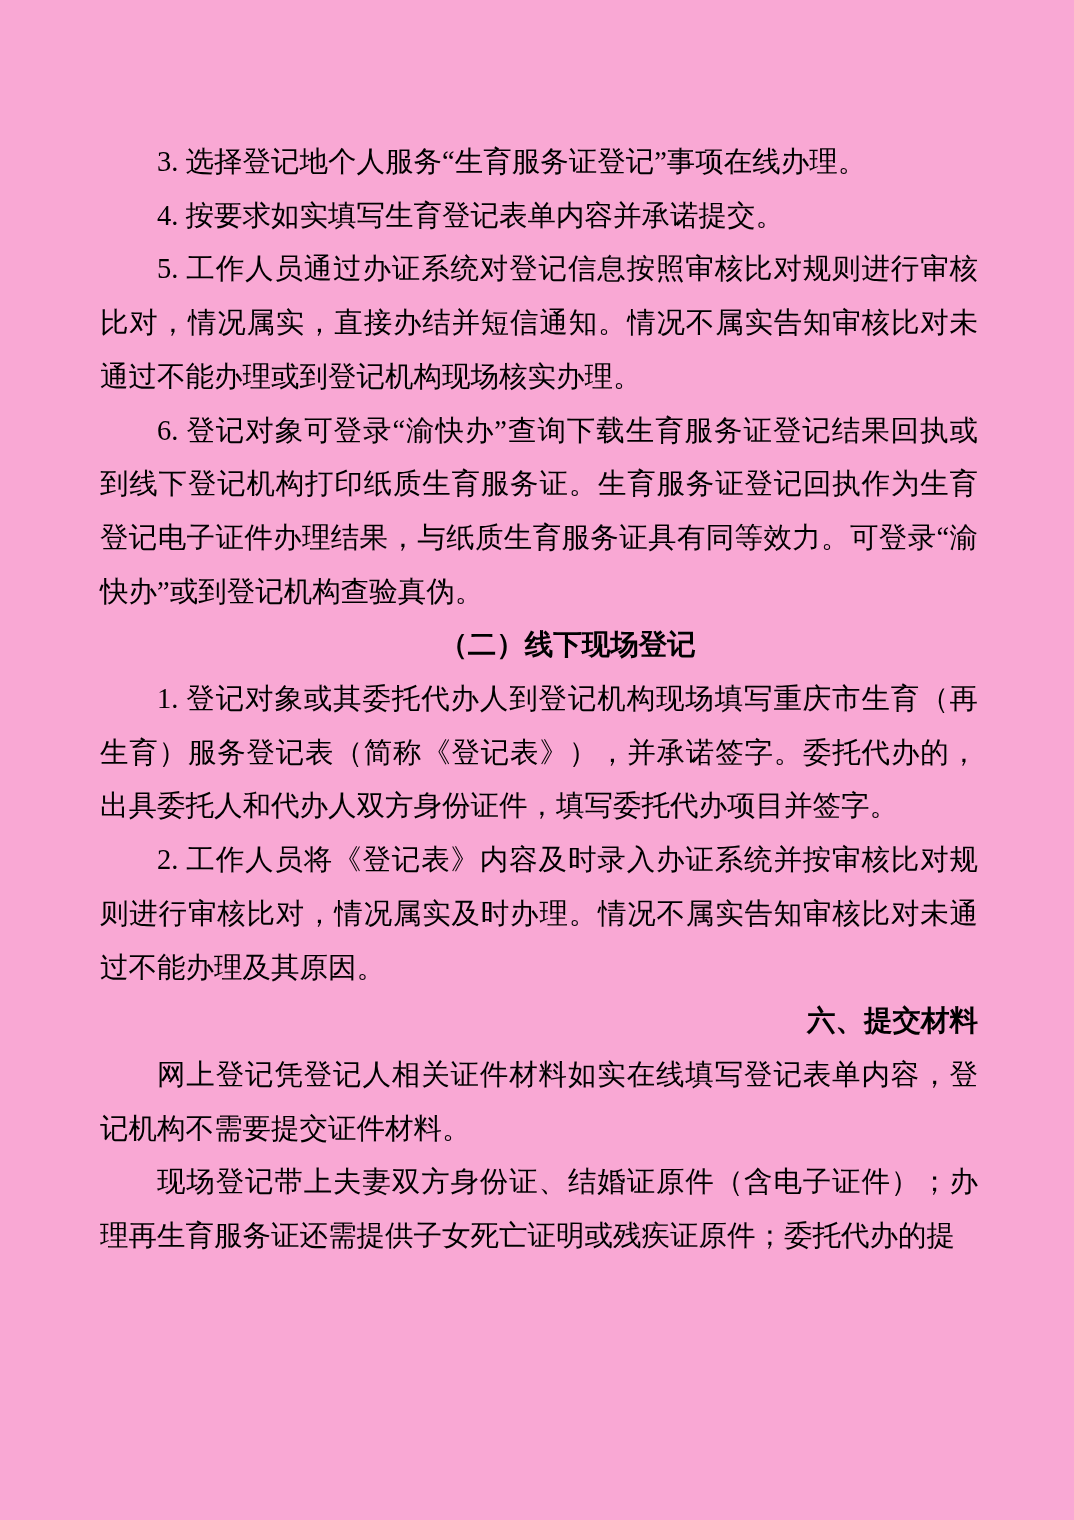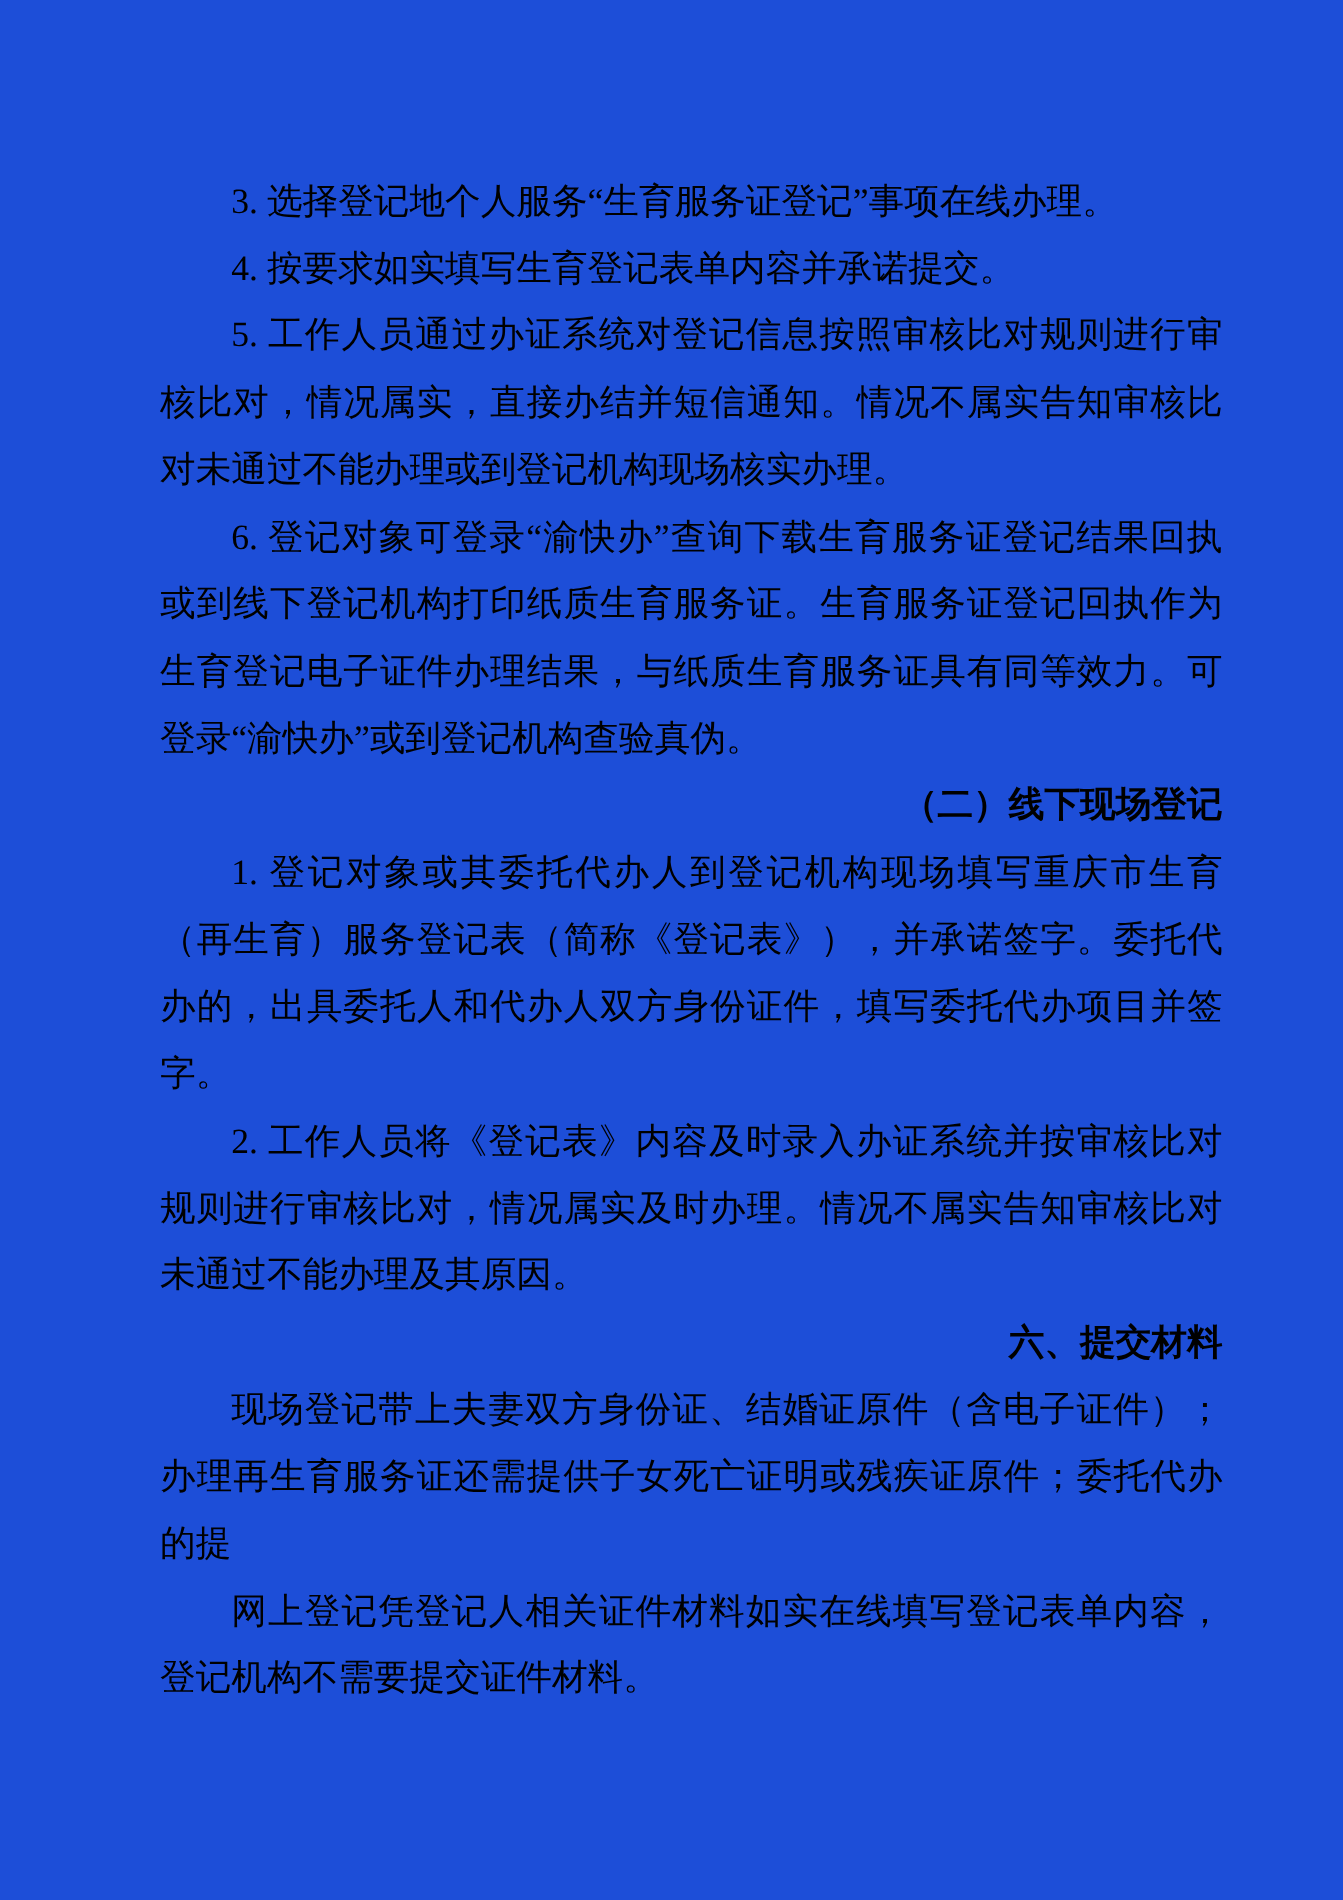--- a/index.html
+++ b/index.html
@@ -33,32 +33,32 @@
     word-break: normal;
   }
   .para.heading {
     font-family: "Liberation Sans", "DejaVu Sans", sans-serif;
     font-weight: bold;
     text-align: right;
   }
   .para.subheading {
     font-family: "Liberation Serif", "DejaVu Serif", serif;
     font-weight: bold;
-    text-align: right;
+    text-align: center;
   }
 </style>
 </head>
 <body>
 
-<div class="page" style="background: #1d4ed8; padding-left: 28px;">
+<div class="page" style="background: #f9a8d4;">
   <div class="doc-body" style="color: rgb(0, 0, 0);">
       <p class="para body">3. 选择登记地个人服务“生育服务证登记”事项在线办理。</p>
       <p class="para body">4. 按要求如实填写生育登记表单内容并承诺提交。</p>
       <p class="para body">5. 工作人员通过办证系统对登记信息按照审核比对规则进行审核比对，情况属实，直接办结并短信通知。情况不属实告知审核比对未通过不能办理或到登记机构现场核实办理。</p>
       <p class="para body">6. 登记对象可登录“渝快办”查询下载生育服务证登记结果回执或到线下登记机构打印纸质生育服务证。生育服务证登记回执作为生育登记电子证件办理结果，与纸质生育服务证具有同等效力。可登录“渝快办”或到登记机构查验真伪。</p>
       <p class="para subheading">（二）线下现场登记</p>
       <p class="para body">1. 登记对象或其委托代办人到登记机构现场填写重庆市生育（再生育）服务登记表（简称《登记表》），并承诺签字。委托代办的，出具委托人和代办人双方身份证件，填写委托代办项目并签字。</p>
       <p class="para body">2. 工作人员将《登记表》内容及时录入办证系统并按审核比对规则进行审核比对，情况属实及时办理。情况不属实告知审核比对未通过不能办理及其原因。</p>
       <p class="para heading">六、提交材料</p>
+      <p class="para body">网上登记凭登记人相关证件材料如实在线填写登记表单内容，登记机构不需要提交证件材料。</p>
       <p class="para body">现场登记带上夫妻双方身份证、结婚证原件（含电子证件）；办理再生育服务证还需提供子女死亡证明或残疾证原件；委托代办的提</p>
-      <p class="para body">网上登记凭登记人相关证件材料如实在线填写登记表单内容，登记机构不需要提交证件材料。</p>
     </div>
 </div>
 
 </body></html>

